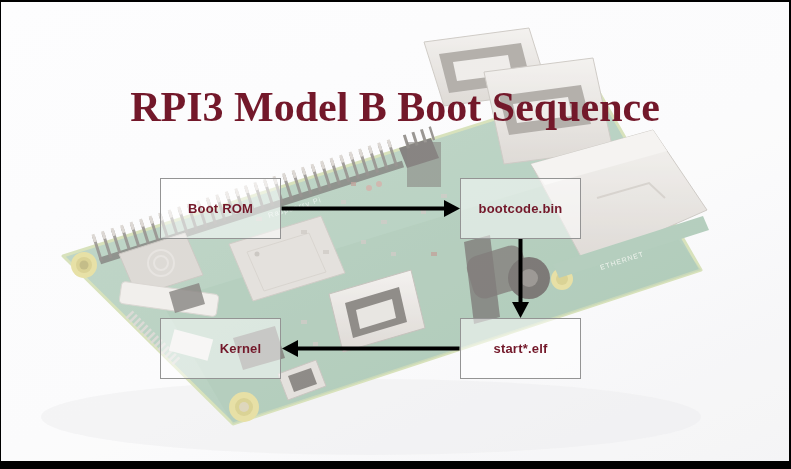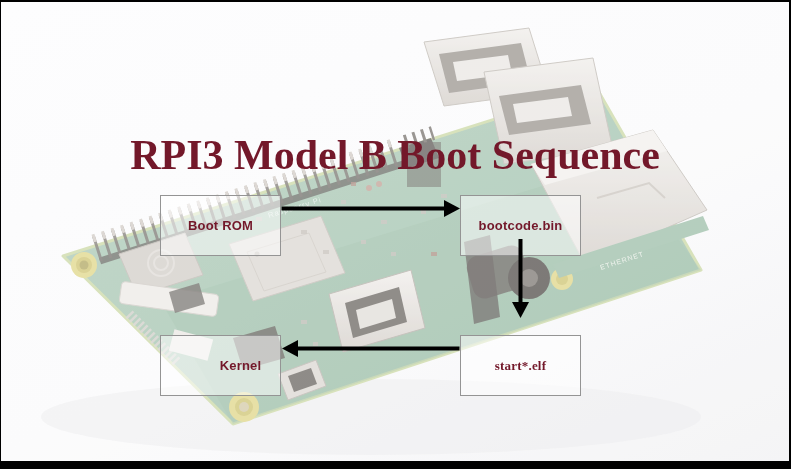--- a/index.html
+++ b/index.html
@@ -14,35 +14,33 @@
     font-family:"Liberation Sans",sans-serif;
   }
   .photo,.arrows{position:absolute;left:0;top:0;}
   .title{
     position:absolute;left:0;right:0;top:84px;
     text-align:center;
     font-family:"Liberation Serif",serif;
     font-weight:bold;font-size:42px;line-height:42px;
     color:#73182a;
     white-space:nowrap;
-    margin-top:48px;
   }
   .node{
     position:absolute;width:121px;height:61px;
     box-sizing:border-box;
     border:1px solid #949494;
     background:rgba(255,255,255,0.52);
     display:flex;align-items:center;justify-content:center;
     font-weight:bold;font-size:13px;color:#73182a;
     letter-spacing:.2px;
-    margin-top:17px;
   }
   .n-bootrom {left:159px;top:176px;}
   .n-bootcode{left:459px;top:176px;align-items:center;}
-  .n-startelf{left:459px;top:316px;font-family:Liberation Serif, serif;}
+  .n-startelf{left:459px;top:316px;}
   .n-kernel  {left:159px;top:316px;padding-left:40px;}
 </style>
 </head>
 <body>
 
 <div class="frame">
 
   <svg class="photo" width="788" height="459" viewBox="0 0 788 459">
     <defs>
       <linearGradient id="gBoard" x1="0" y1="0" x2="1" y2="1">

